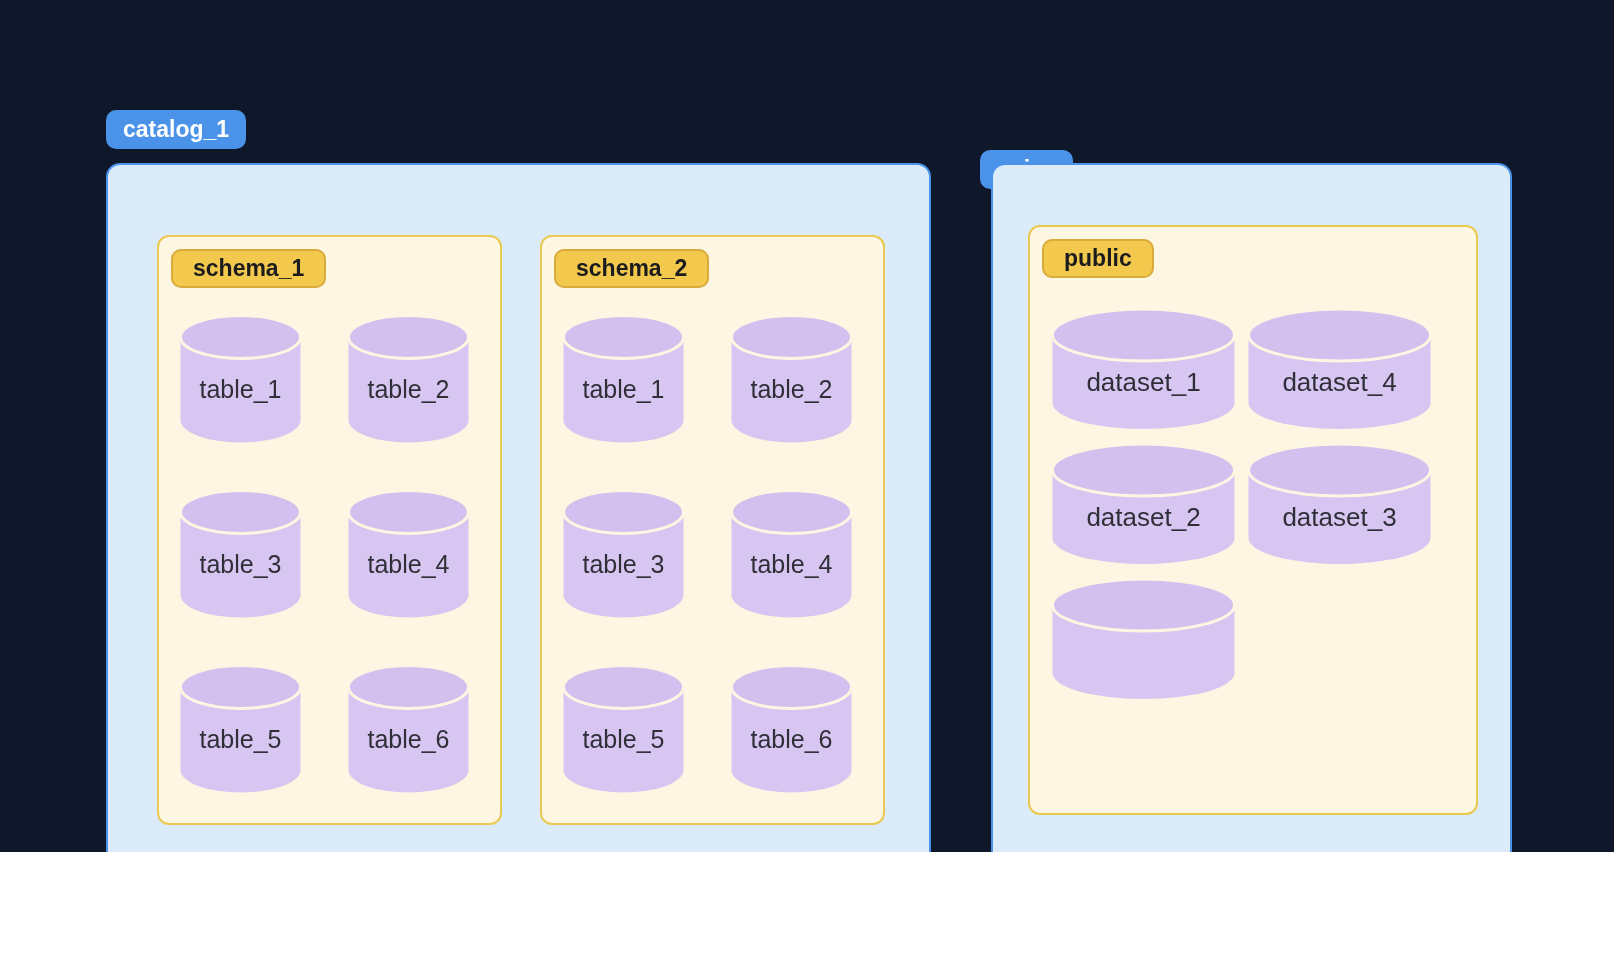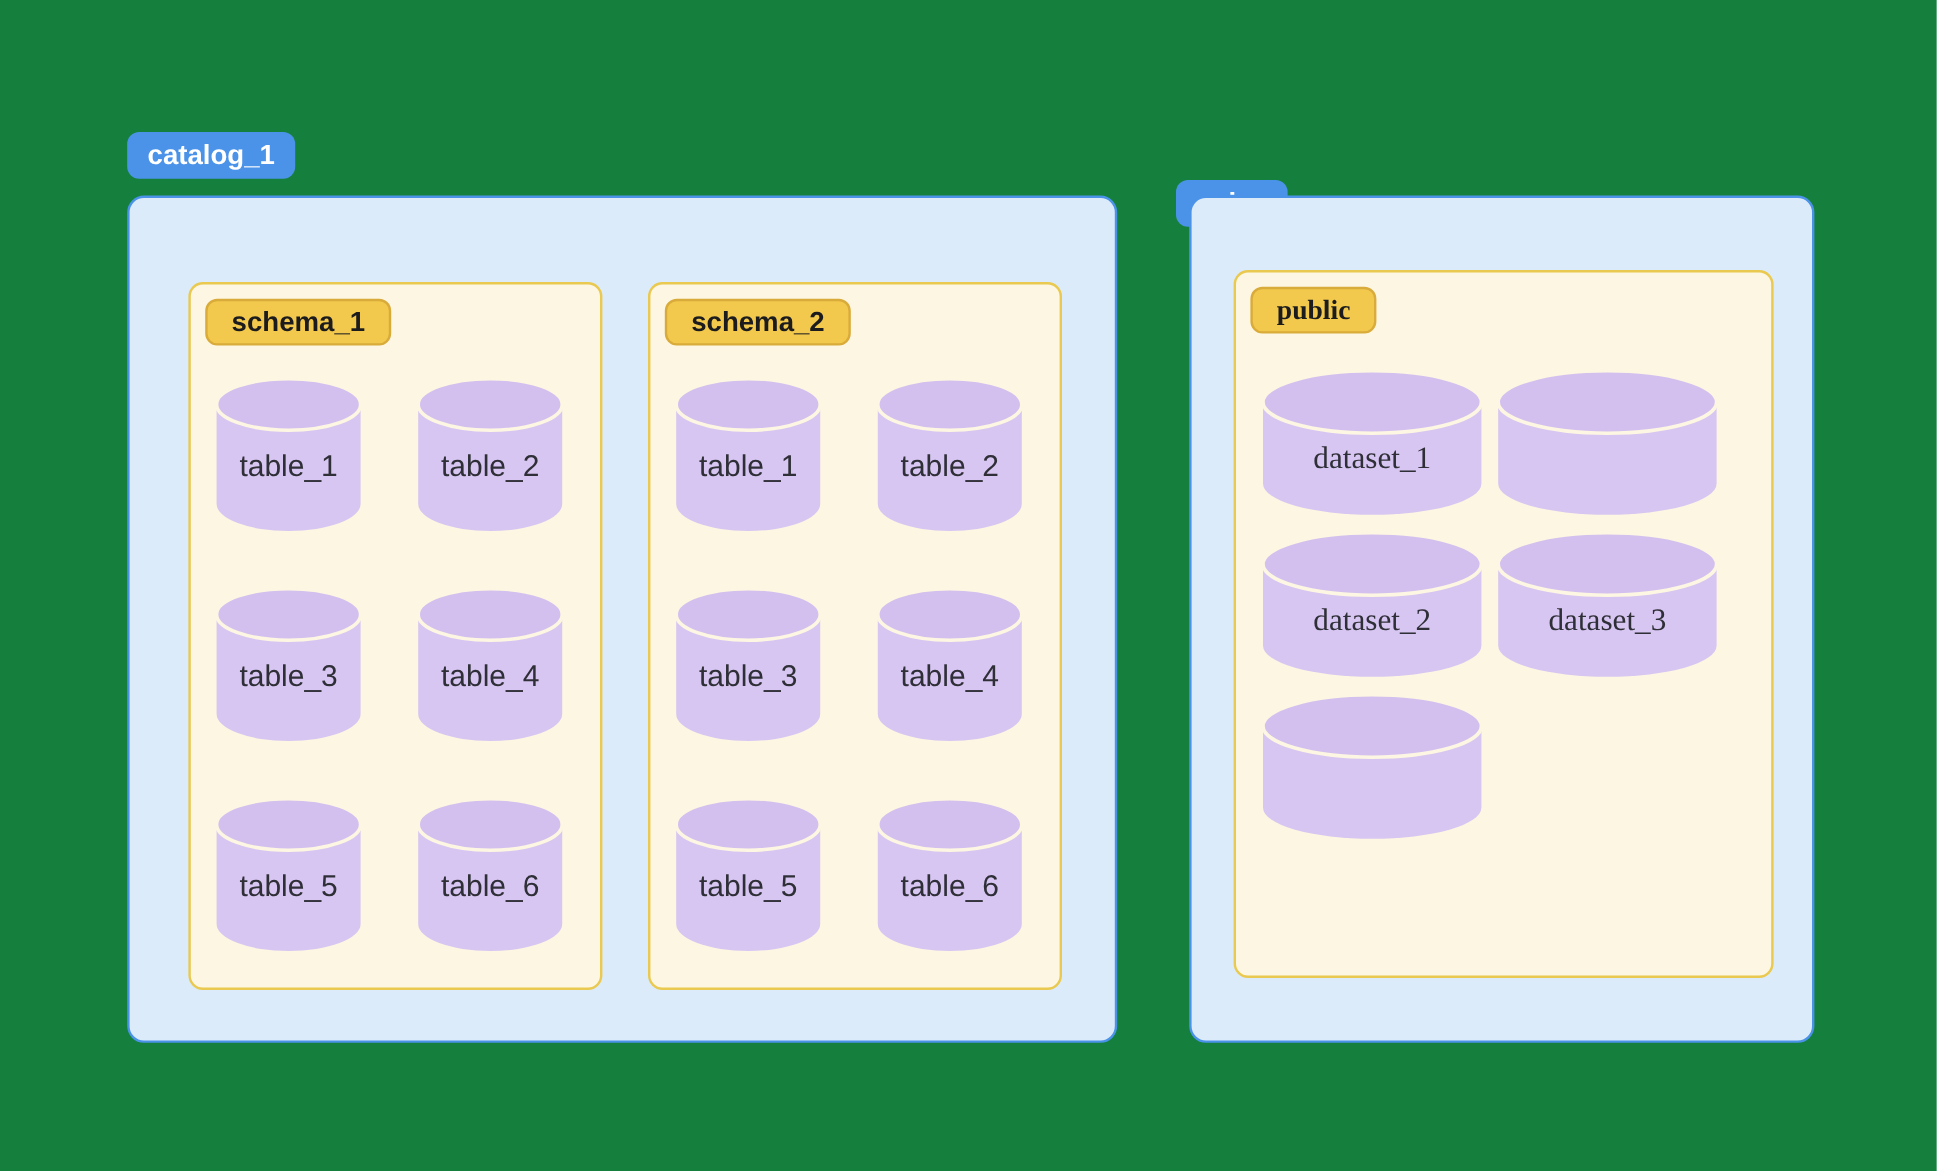--- a/index.html
+++ b/index.html
@@ -1,22 +1,22 @@
 <!DOCTYPE html>
 <html style="--blue: #4b93e9; --blue_bg: #dcebfa; --yellow: #f2c94c; --yellow_border: #d9ab3a; --cream_bg: #fdf6e2; --cream_border: #e9c94f; --purple: #d8c6f2; --purple_top: #d3c0ef; --text_dark: #2f2f38; --label_on_yellow: #1c1c1e; --label_on_blue: #ffffff;"><head>
 <meta charset="utf-8">
 <style>
   html, body { margin: 0; padding: 0; background: #ffffff; }
   body { font-family: "Liberation Sans", sans-serif; }
 
   .canvas {
     position: relative;
     width: 1614px;
-    height: 976px;
-    background: #15803d;
+    height: 852px;
+    background: #0f172a;
     overflow: hidden;
   }
 
   
   .pill {
     display: inline-flex;
     align-items: center;
     font-size: 23px;
     font-weight: 700;
     line-height: 1;
@@ -47,21 +47,21 @@
   }
   .cream-box {
     position: absolute;
     background: var(--cream_bg);
     border: 2px solid var(--cream_border);
     border-radius: 12px;
     box-sizing: border-box;
     width: 345px;
     height: 590px;
   }
-  .cream-box.wide { width: 450px; font-family: Liberation Serif, serif; }
+  .cream-box.wide { width: 450px; }
 
   
   .cyl-grid {
     display: grid;
     grid-template-columns: repeat(2, 123px);
     column-gap: 35px;
     row-gap: 40px;
     margin: 26px 0 0 20px;
     gap: 45px;
   }
@@ -224,20 +224,21 @@
             <ellipse class="cyl-top" cx="92.5" cy="28" rx="91" ry="26"></ellipse>
           </svg>
           <div class="cyl-label">dataset_1</div>
         </div>
 
         <div class="cyl dataset">
           <svg viewBox="0 0 185 124">
             <path class="cyl-body" d="M1.5,28 L1.5,96 A91,26 0 0 0 183.5,96 L183.5,28 Z"></path>
             <ellipse class="cyl-top" cx="92.5" cy="28" rx="91" ry="26"></ellipse>
           </svg>
+          <div class="cyl-label">dataset_4</div>
         </div>
 
         <div class="cyl dataset">
           <svg viewBox="0 0 185 124">
             <path class="cyl-body" d="M1.5,28 L1.5,96 A91,26 0 0 0 183.5,96 L183.5,28 Z"></path>
             <ellipse class="cyl-top" cx="92.5" cy="28" rx="91" ry="26"></ellipse>
           </svg>
           <div class="cyl-label">dataset_2</div>
         </div>
 

